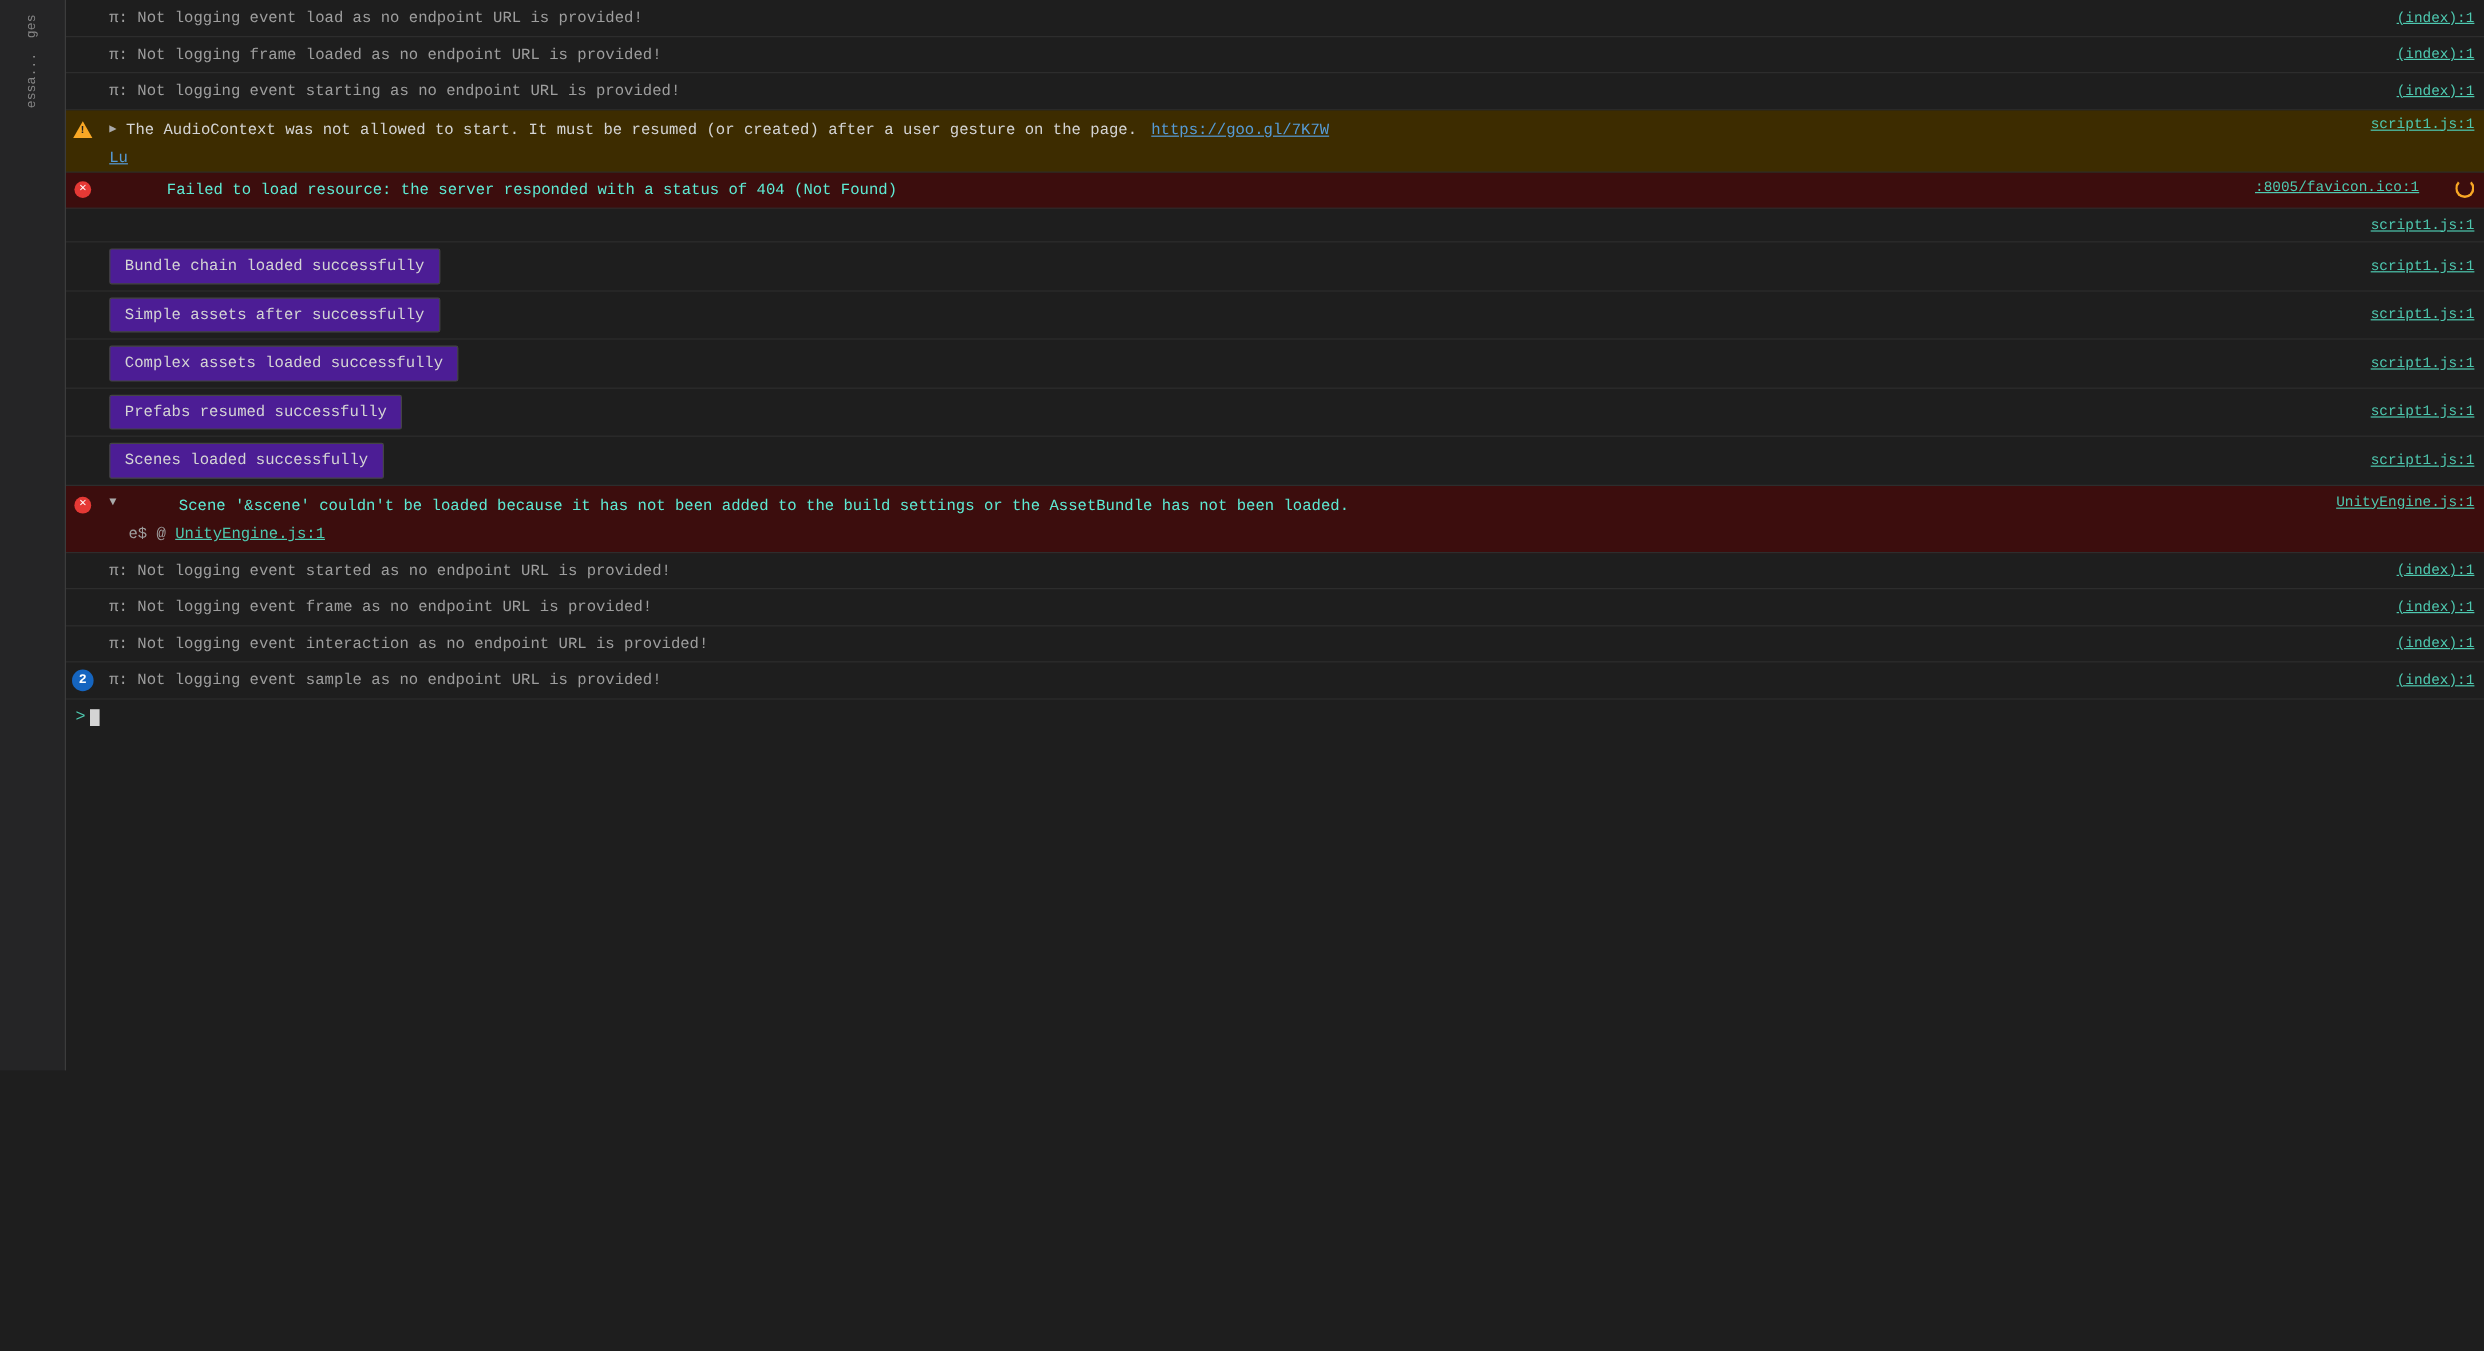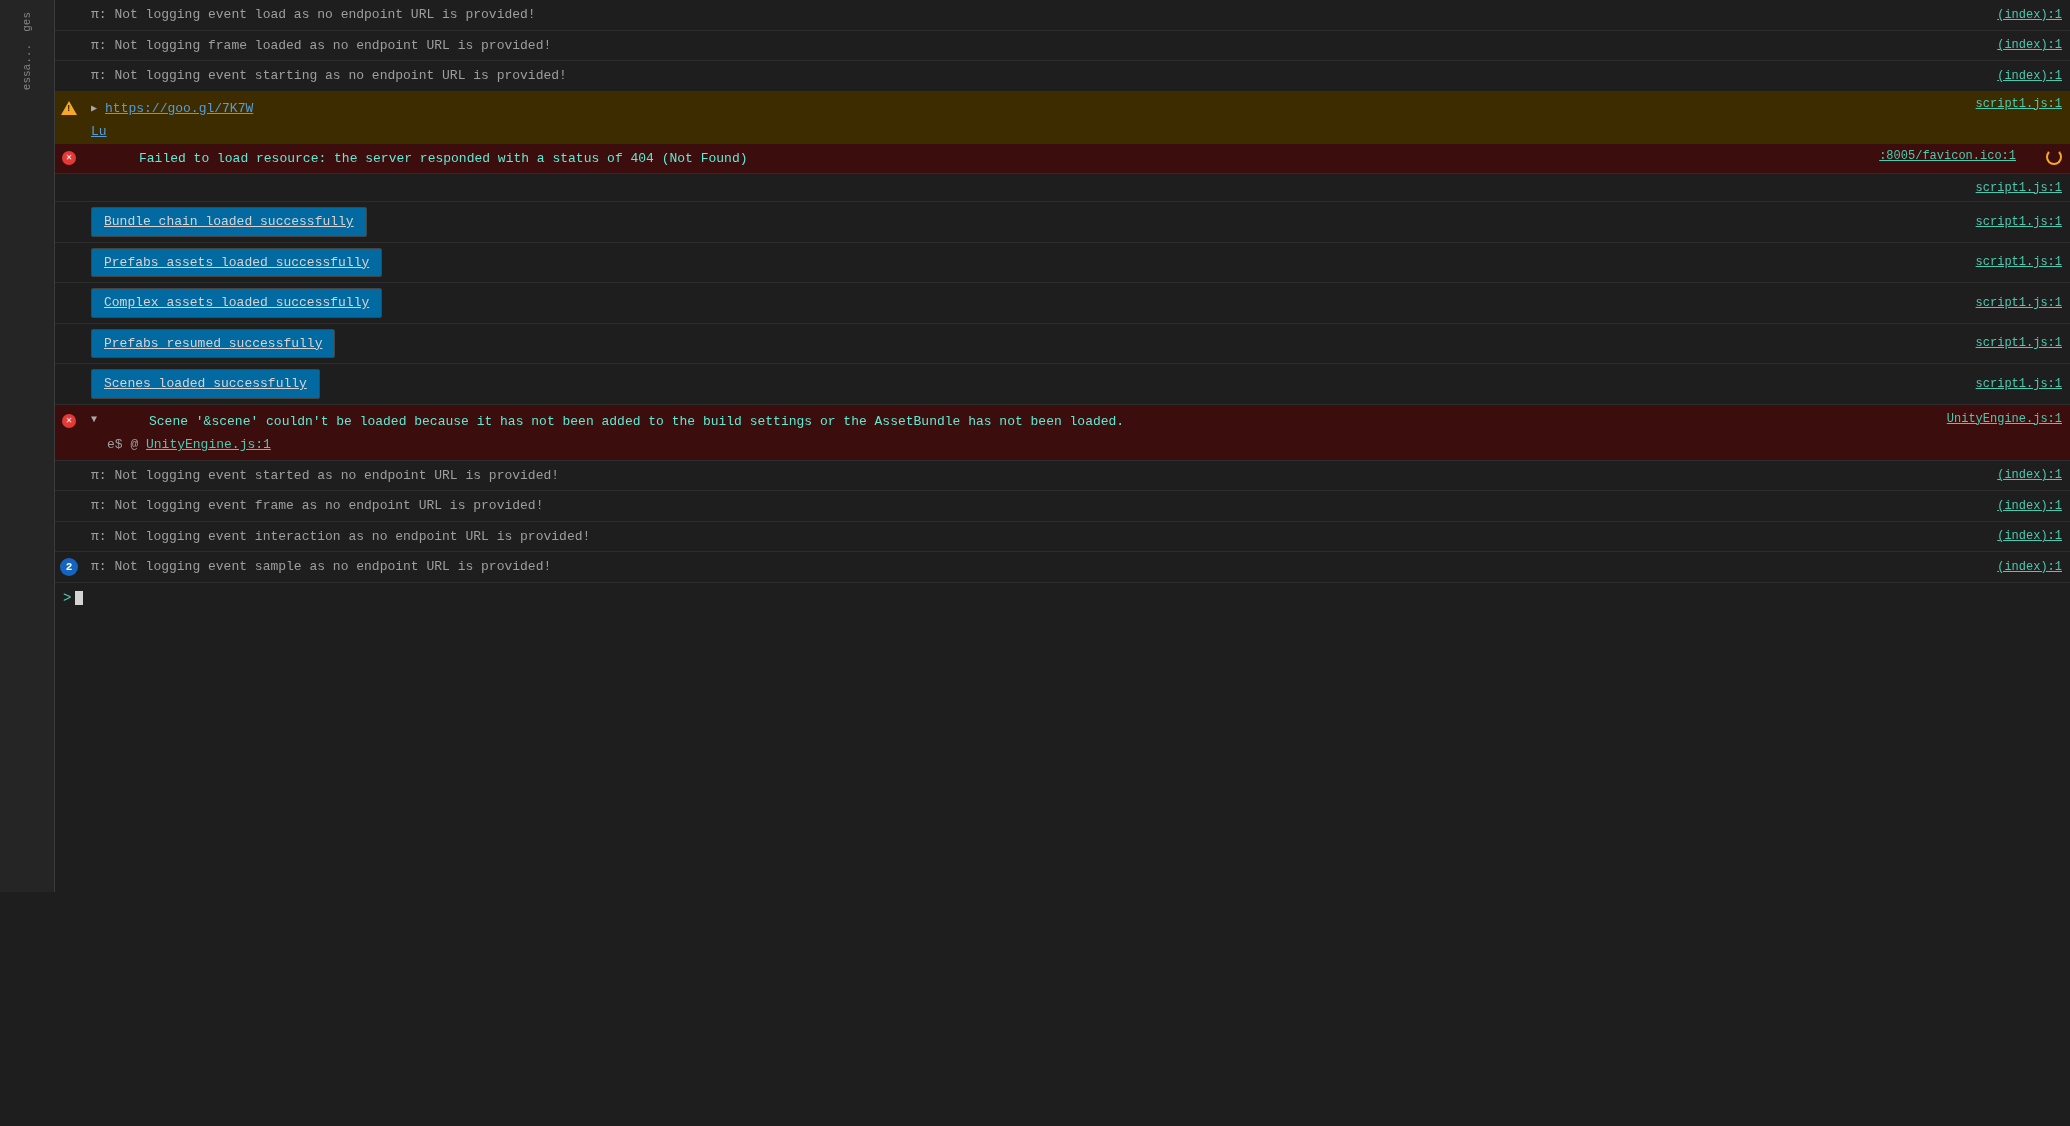--- a/index.html
+++ b/index.html
@@ -164,28 +164,27 @@
       color: #9e9e9e;
     }
 
     .log-text.red {
       color: #5eead4;
       margin-left: 48px;
     }
 
     .success-badge {
       display: inline-block;
-      background: #0369a1;
+      background: #4c1d95;
       border: 1px solid #444;
       color: #d4d4d4;
       padding: 4px 12px;
       font-family: 'Courier New', Courier, monospace;
       font-size: 13px;
       border-radius: 2px;
-      text-decoration: underline;
     }
 
     .link-text {
       color: #4ec9b0;
       text-decoration: underline;
       cursor: pointer;
     }
 
     .link-text-blue {
       color: #569cd6;
@@ -256,20 +255,21 @@
         <div class="log-source-cell">(index):1</div>
       </div>
 
       <div class="log-row warning-row" style="flex-direction: column; align-items: stretch; padding: 0;">
         <div style="display: flex; align-items: flex-start; min-height: 32px;">
           <div class="log-icon-cell" style="padding-top: 9px;">
             <span class="icon-warning"></span>
           </div>
           <div class="log-message-cell" style="flex-wrap: wrap; padding-top: 7px; gap: 4px;">
             <span class="expand-arrow">▶</span>
+            <span class="log-text" style="color: #d4d4d4;">The AudioContext was not allowed to start. It must be resumed (or created) after a user gesture on the page.&nbsp;</span>
             <span class="link-text-blue">https://goo.gl/7K7W</span>
           </div>
           <div style="display: flex; flex-direction: column; align-items: flex-end; flex-shrink: 0; padding: 5px 8px;">
             <span class="log-source-cell" style="padding: 0;">script1.js:1</span>
           </div>
         </div>
         <div style="display: flex; padding-left: 36px; padding-bottom: 4px;">
           <span class="link-text-blue">Lu</span>
         </div>
       </div>
@@ -297,21 +297,21 @@
         <div class="log-icon-cell"></div>
         <div class="log-message-cell">
           <span class="success-badge">Bundle chain loaded successfully</span>
         </div>
         <div class="log-source-cell">script1.js:1</div>
       </div>
 
       <div class="log-row">
         <div class="log-icon-cell"></div>
         <div class="log-message-cell">
-          <span class="success-badge">Prefabs assets loaded successfully</span>
+          <span class="success-badge">Simple assets after successfully</span>
         </div>
         <div class="log-source-cell">script1.js:1</div>
       </div>
 
       <div class="log-row">
         <div class="log-icon-cell"></div>
         <div class="log-message-cell">
           <span class="success-badge">Complex assets loaded successfully</span>
         </div>
         <div class="log-source-cell">script1.js:1</div>

